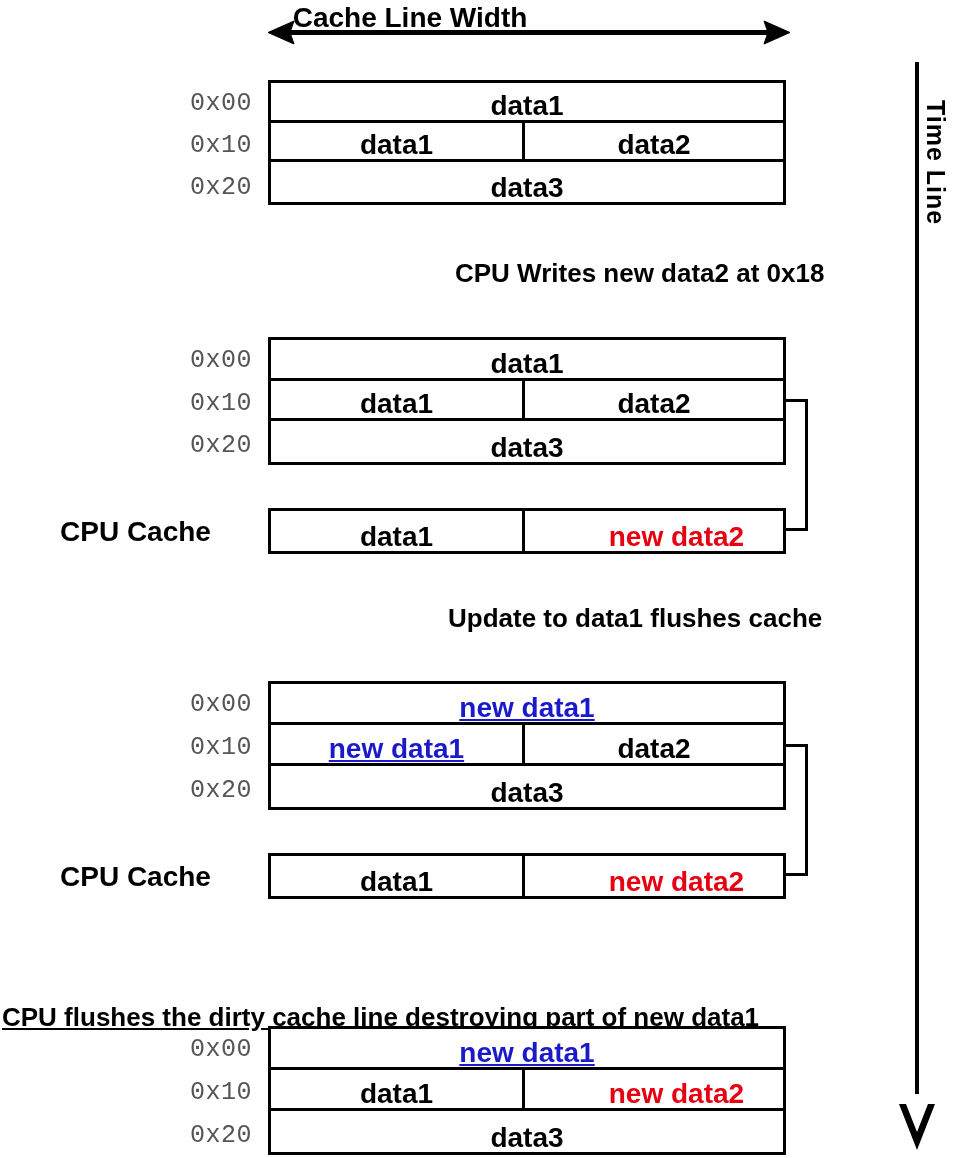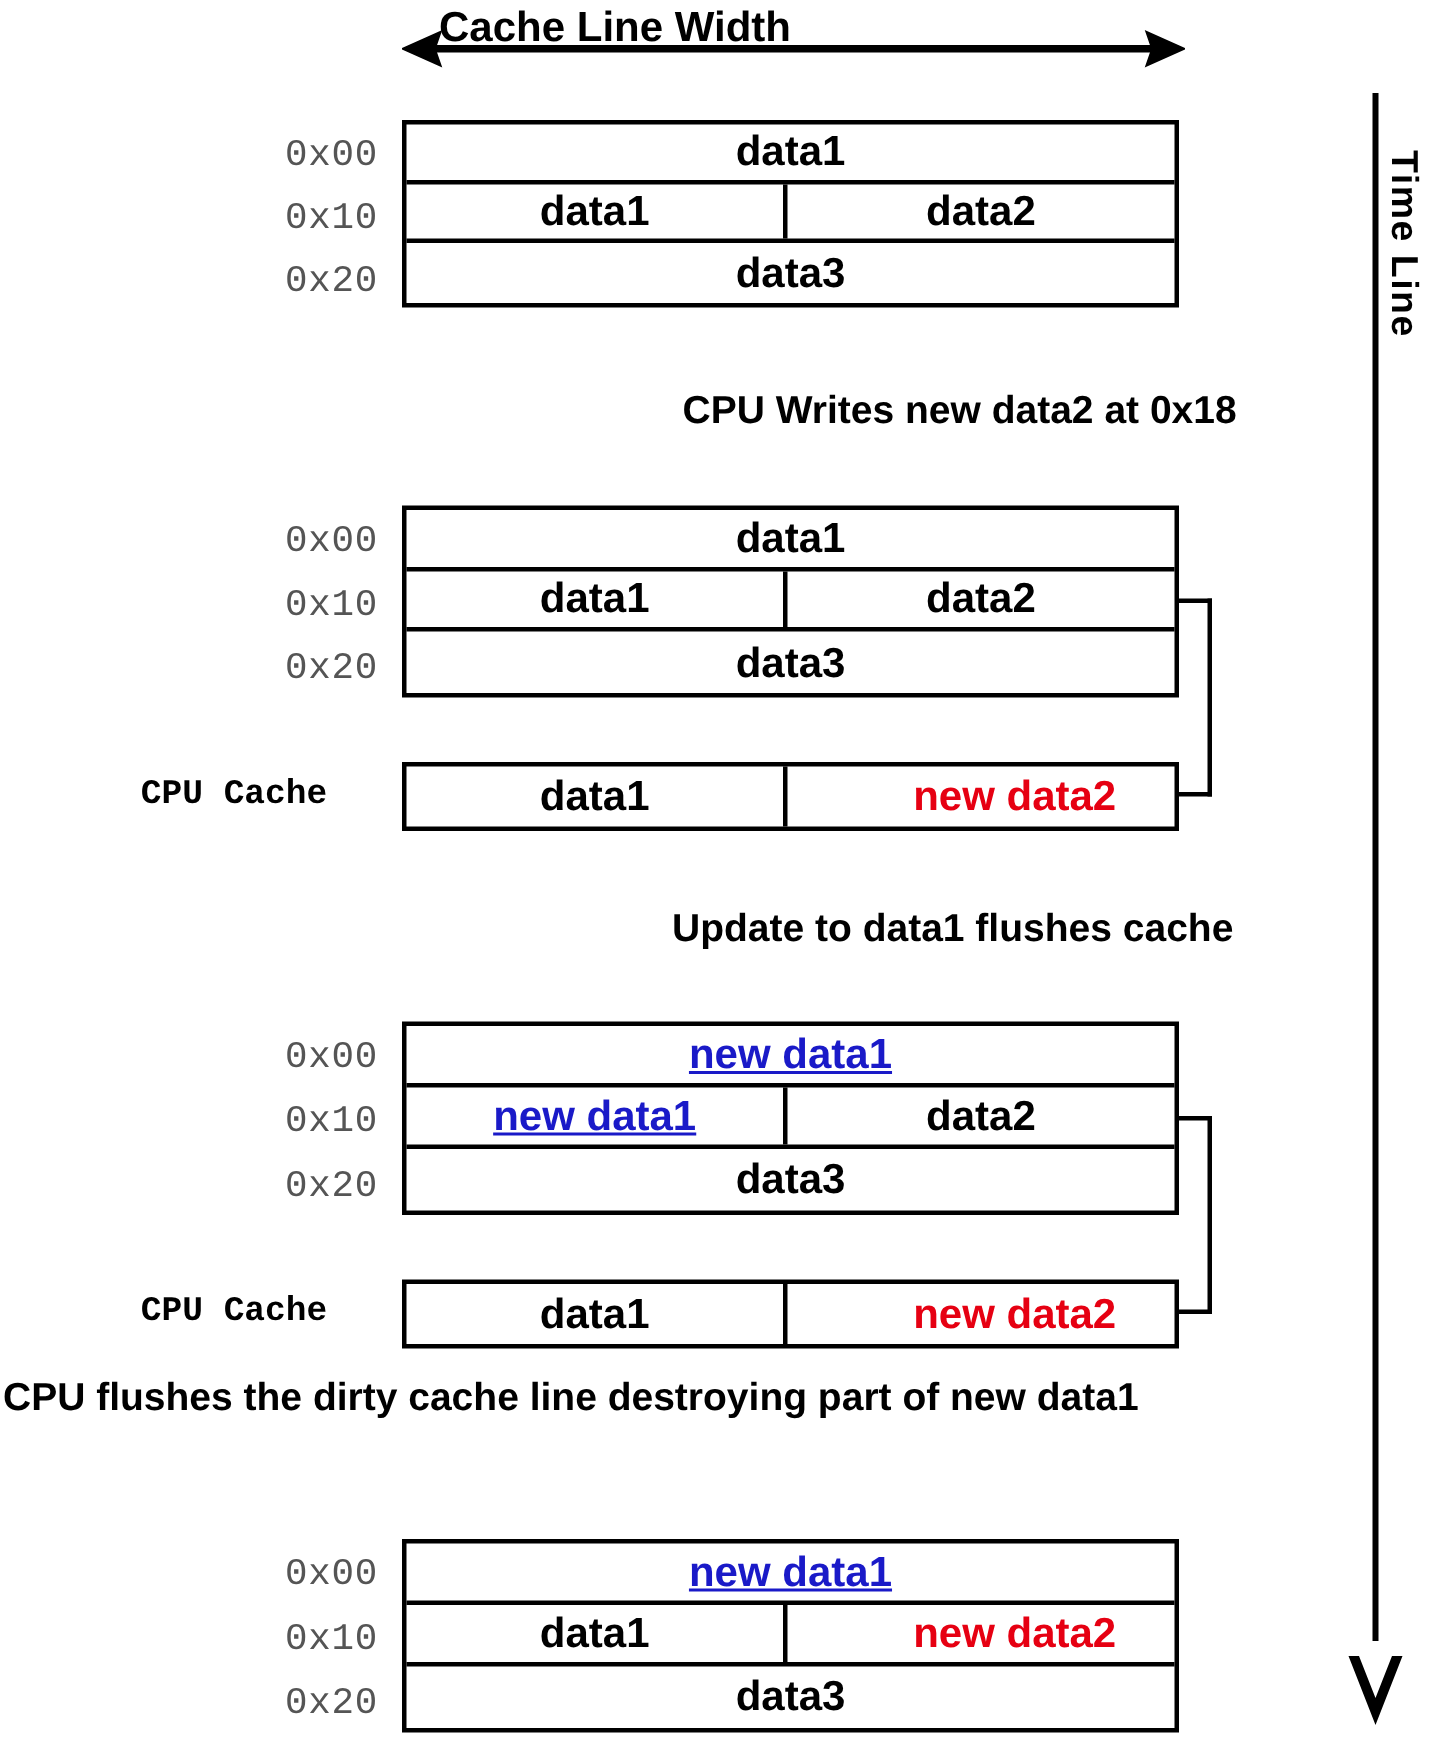--- a/index.html
+++ b/index.html
@@ -31,47 +31,47 @@
   .caption {
     font-family: "Liberation Sans", sans-serif;
     font-weight: bold;
     font-size: 26px;
     color: #000000;
     white-space: nowrap;
     line-height: 1;
   }
 
   .side-label {
-    font-family: Liberation Mono, monospace;
-    font-weight: bold;
-    font-size: 23px;
+    font-family: Liberation Sans, sans-serif;
+    font-weight: bold;
+    font-size: 28px;
     color: #000000;
     white-space: nowrap;
-    text-align: center;
+    text-align: left;
     line-height: 1;
   }
 
   
   .memtable {
     position: absolute;
     border: 3px solid #000000;
     box-sizing: border-box;
     background: #ffffff;
   }
   .memrow {
     position: relative;
     display: flex;
     box-sizing: border-box;
     border-bottom: 3px solid #000000;
     height: 33.3333%;
   }
   .memrow:last-child { border-bottom: none; }
   .memcell {
     display: flex;
-    align-items: center;
+    align-items: flex-end;
     justify-content: center;
     box-sizing: border-box;
     overflow: hidden;
   }
   .memcell.full { width: 100%; }
   .memcell.left { width: 49.6%; border-right: 3px solid #000000; }
   .memcell.right { width: 50.4%; }
 
   .cellval {
     font-family: "Liberation Sans", sans-serif;
@@ -244,21 +244,21 @@
       <span class="cellval c-red">new data2</span>
     </div>
   </div>
 
   <div class="bracket" style="left:786px;top:744px;width:26px;height:135px;">
     <div class="seg" style="left:0;top:0;width:22px;height:3px;"></div>
     <div class="seg" style="left:19px;top:0;width:3px;height:132px;"></div>
     <div class="seg" style="left:0;top:129px;width:22px;height:3px;"></div>
   </div>
 
-  <div class="abs caption" style="left:2px;top:918px;">CPU flushes the dirty cache line destroying part of new data1</div>
+  <div class="abs caption" style="left:2px;top:1004px;text-decoration:underline;">CPU flushes the dirty cache line destroying part of new data1</div>
 </div>
 
 <div class="abs">
 
   <div class="abs addr" style="left:160px;top:1037px;width:92px;">0x00</div>
   <div class="abs addr" style="left:160px;top:1080px;width:92px;">0x10</div>
   <div class="abs addr" style="left:160px;top:1123px;width:92px;">0x20</div>
 
   <div class="memtable" style="left:268px;top:1026px;width:518px;height:129px;">
     <div class="memrow">

